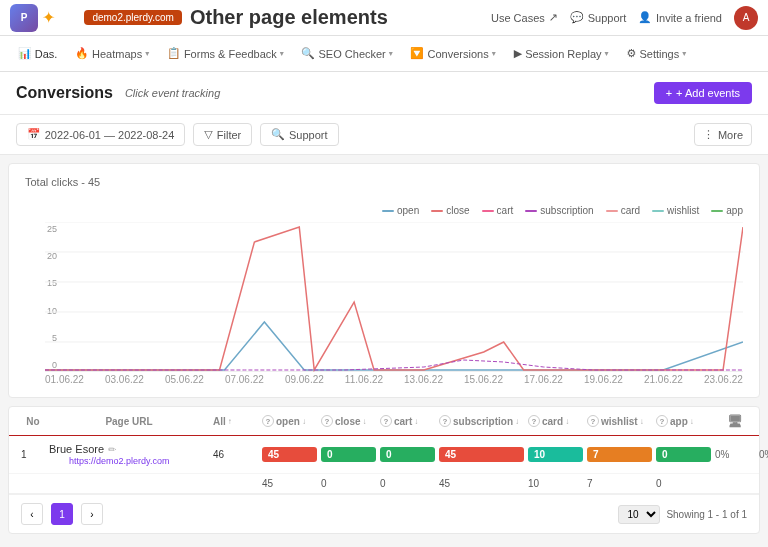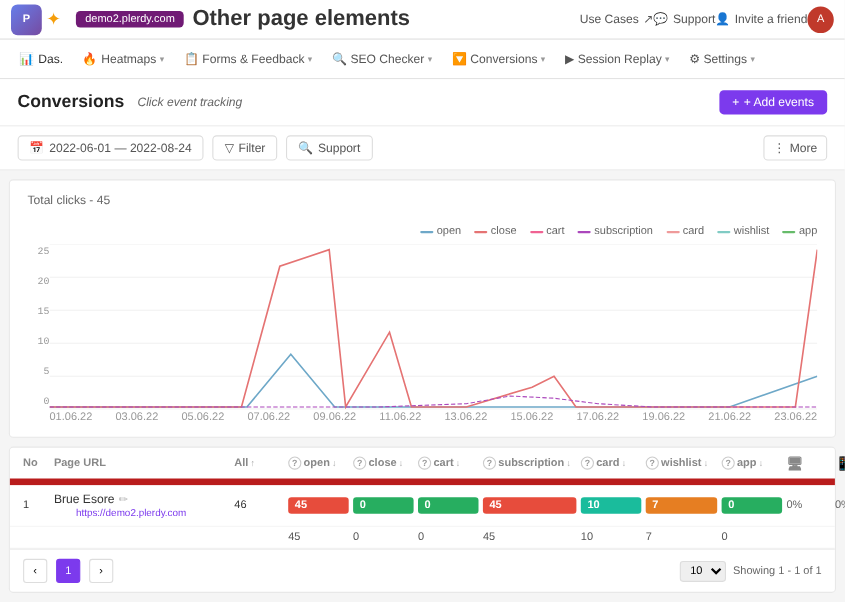--- a/index.html
+++ b/index.html
@@ -5,23 +5,23 @@
     * { box-sizing: border-box; margin: 0; padding: 0; }
     body { font-family: -apple-system, BlinkMacSystemFont, 'Segoe UI', sans-serif; font-size: 12px; background: #f5f5f5; color: #333; }
 
     
     .top-bar {
       display: flex; align-items: center; background: #fff; border-bottom: 1px solid #e0e0e0;
       padding: 0 10px; height: 36px; position: relative;
     }
     .top-bar-logo { display: flex; align-items: center; margin-right: 8px; }
     .logo-icon { width: 28px; height: 28px; background: linear-gradient(135deg, #667eea 0%, #764ba2 100%); border-radius: 6px; display: flex; align-items: center; justify-content: center; color: white; font-weight: bold; font-size: 10px; }
-    .demo-badge { background: #701a75; color: white; font-size: 10px; padding: 2px 8px; border-radius: 4px; margin-left: 6px; }
+    .demo-badge { background: #c2410c; color: white; font-size: 10px; padding: 2px 8px; border-radius: 4px; margin-left: 21px; }
     .other-page-text { font-size: 20px; font-weight: 600; color: #333; margin-left: 8px; }
-    .top-bar-right { margin-left: auto; display: flex; gap: 0; }
+    .top-bar-right { margin-left: auto; display: flex; gap: 12px; }
     .top-bar-btn { display: flex; align-items: center; gap: 4px; font-size: 11px; color: #555; cursor: pointer; }
     .avatar { width: 24px; height: 24px; border-radius: 50%; background: #c0392b; display: flex; align-items: center; justify-content: center; color: white; font-size: 10px; }
 
     
     .nav-bar {
       display: flex; align-items: center; background: #fff; border-bottom: 1px solid #e0e0e0;
       padding: 0 10px; height: 36px; gap: 2px;
     }
     .nav-item { display: flex; align-items: center; gap: 3px; padding: 4px 8px; font-size: 11px; color: #555; cursor: pointer; border-radius: 4px; white-space: nowrap; }
     .nav-item.active { color: #333; font-weight: 500; }
@@ -44,21 +44,21 @@
     .filter-btn { display: flex; align-items: center; gap: 4px; border: 1px solid #ddd; padding: 4px 10px; border-radius: 4px; font-size: 11px; cursor: pointer; background: white; color: #555; }
     .filter-bar-right { margin-left: auto; }
     .more-btn { display: flex; align-items: center; gap: 4px; font-size: 11px; color: #555; cursor: pointer; border: 1px solid #ddd; padding: 4px 8px; border-radius: 4px; background: white; }
 
     
     .chart-section { background: #fff; margin: 8px; border-radius: 4px; padding: 12px 16px; border: 1px solid #e8e8e8; }
     .chart-title { font-size: 11px; color: #666; margin-bottom: 17px; }
     .chart-legend { display: flex; gap: 12px; justify-content: flex-end; margin-bottom: 6px; flex-wrap: wrap; }
     .legend-item { display: flex; align-items: center; gap: 3px; font-size: 10px; color: #666; }
     .legend-dot { width: 12px; height: 2px; border-radius: 1px; }
-    .y-axis-labels { position: absolute; left: 0; top: 0; height: 100%; display: flex; flex-direction: column; justify-content: space-between; padding: 4px 0; font-family: Liberation Mono, monospace; }
+    .y-axis-labels { position: absolute; left: 12px; top: 0; height: 100%; display: flex; flex-direction: column; justify-content: space-between; padding: 4px 0; }
     .y-label { font-size: 9px; color: #999; width: 20px; text-align: right; }
     .x-labels { display: flex; justify-content: space-between; margin-top: 2px; padding-left: 24px; }
     .x-label { font-size: 10px; color: #999; text-align: center; }
 
     
     .table-section { background: #fff; margin: 8px; border-radius: 4px; border: 1px solid #e8e8e8; }
     .col-header { display: flex; align-items: center; gap: 2px; cursor: pointer; }
     .sort-icon { font-size: 8px; color: #aaa; }
     .help-icon { width: 12px; height: 12px; border-radius: 50%; border: 1px solid #ccc; display: inline-flex; align-items: center; justify-content: center; font-size: 8px; color: #999; cursor: pointer; }
     .page-url-cell { display: flex; flex-direction: column; gap: 1px; }
@@ -246,21 +246,21 @@
     <span class="x-label">15.06.22</span>
     <span class="x-label">17.06.22</span>
     <span class="x-label">19.06.22</span>
     <span class="x-label">21.06.22</span>
     <span class="x-label">23.06.22</span>
   </div>
 </div>
 
 <div class="table-section">
 
-  <div style="display:grid; grid-template-columns: 24px 160px 45px 55px 55px 55px 85px 55px 65px 55px 40px 40px 48px; align-items:center; padding:7px 12px; border-bottom:6px solid #b91c1c; font-size:10px; font-weight:600; color:#888; gap:4px;">
+  <div style="display:grid; grid-template-columns: 24px 160px 45px 55px 55px 55px 85px 55px 65px 55px 40px 40px 48px; align-items:center; padding:7px 12px; border-bottom:1px solid #b91c1c; font-size:10px; font-weight:600; color:#888; gap:4px;text-align:center;">
     <span>No</span>
     <span>Page URL</span>
     <div class="col-header">
       <span>All</span>
       <span class="sort-icon">↑</span>
     </div>
     <div class="col-header">
       <span class="help-icon">?</span>
       <span>open</span>
       <span class="sort-icon">↓</span>

